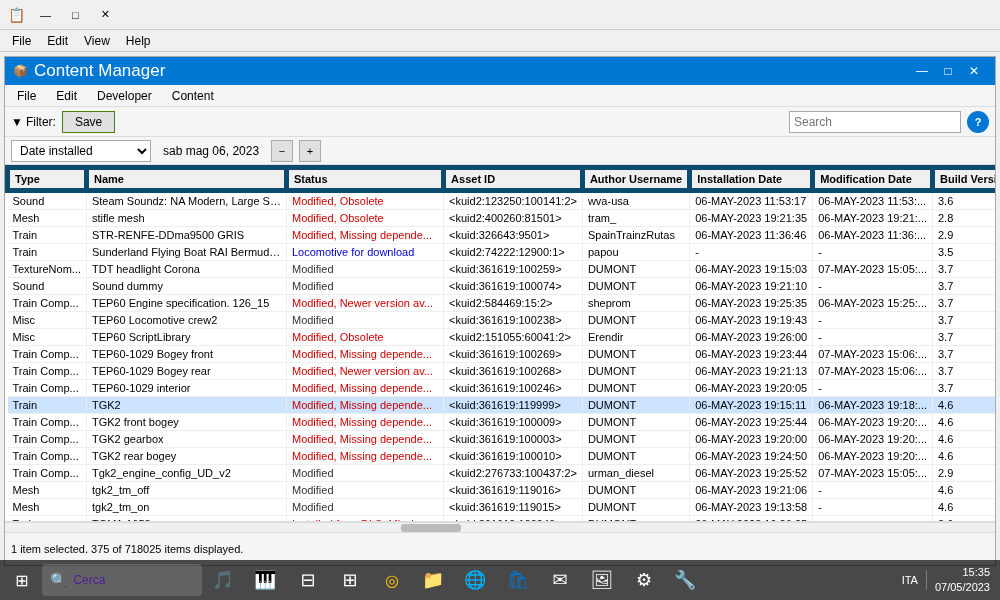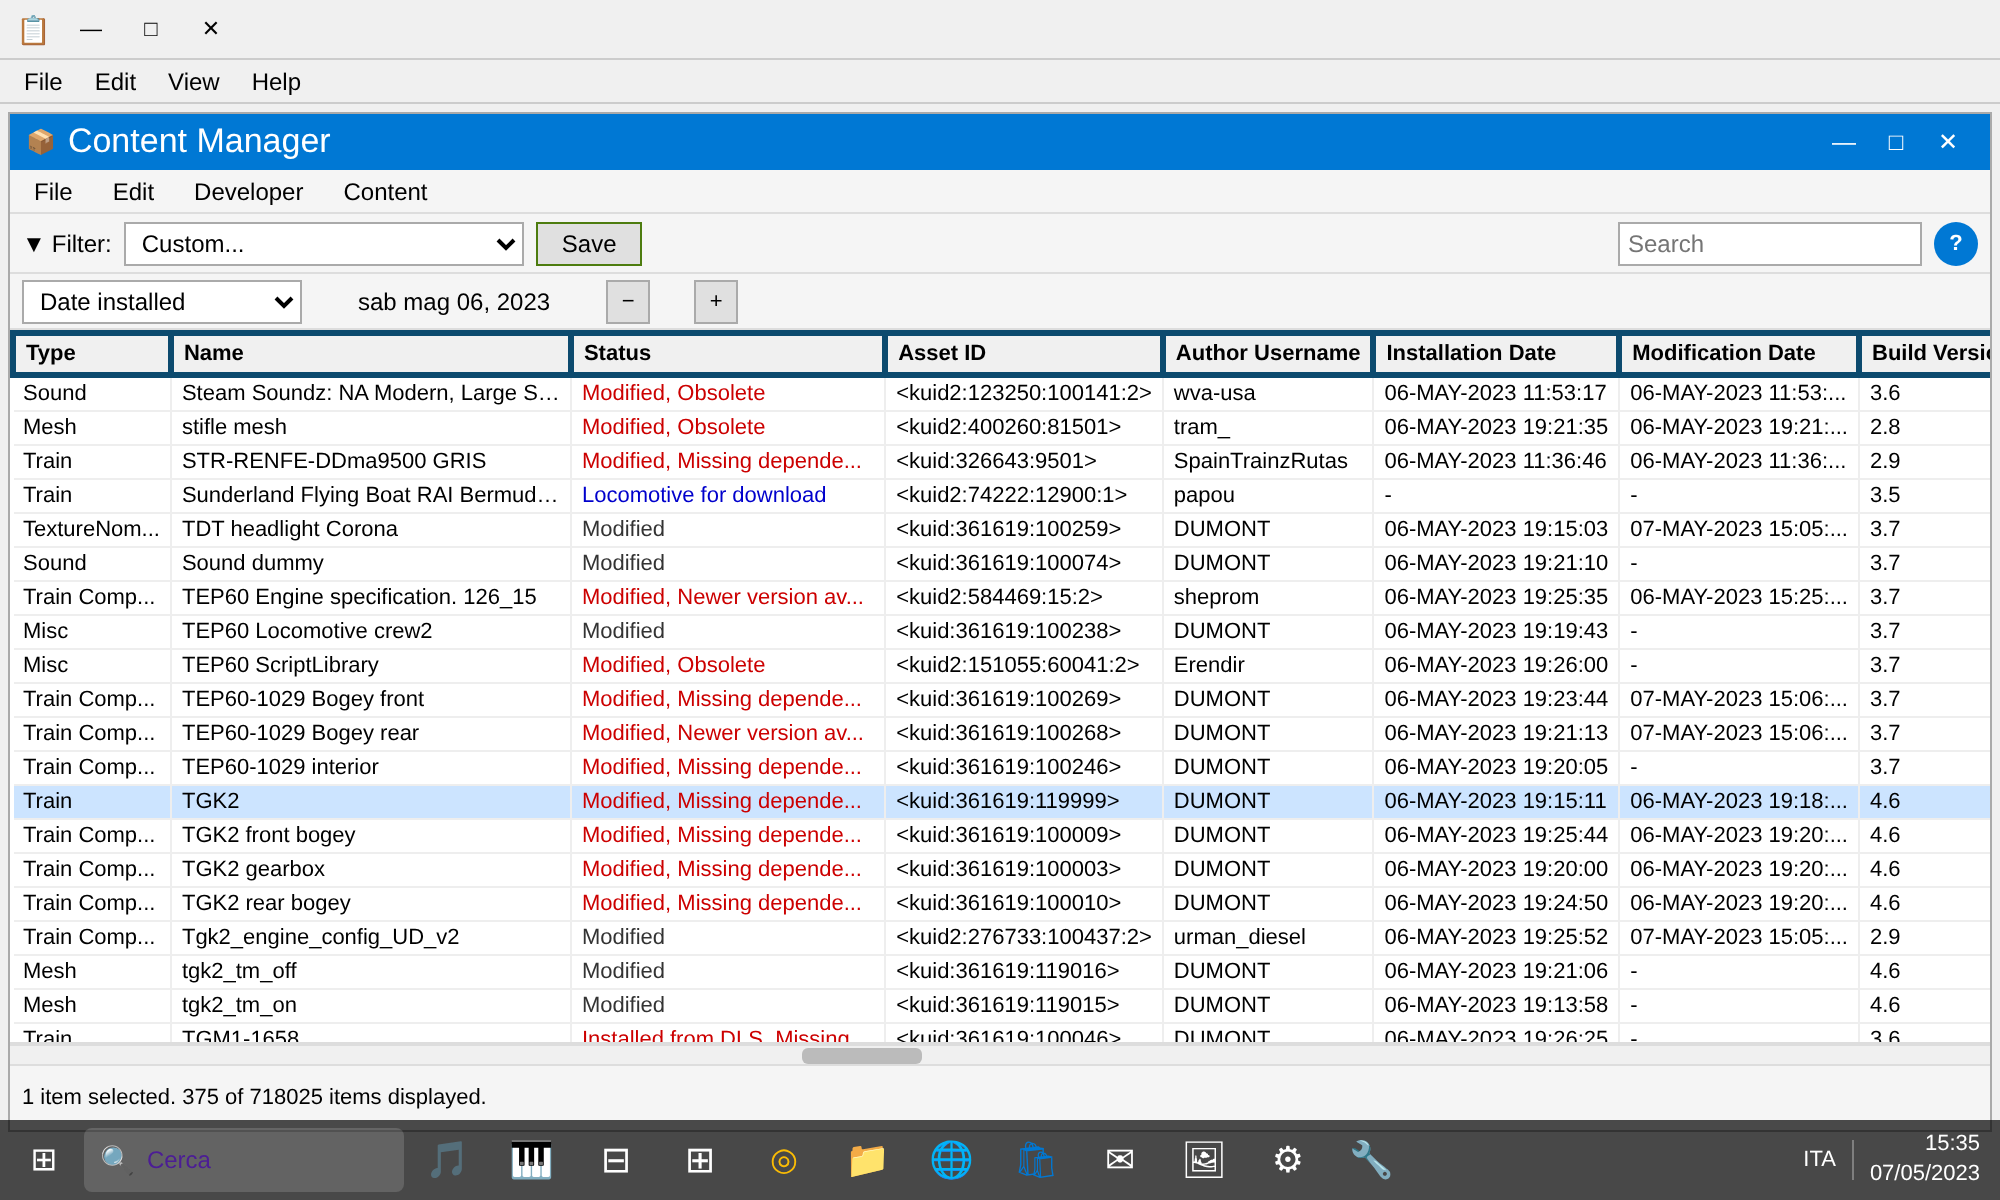--- a/index.html
+++ b/index.html
@@ -111,21 +111,21 @@
       height: 22px;
       padding: 0 12px;
       background: #e0e0e0;
       border: 1px solid #4d7c0f;
       cursor: pointer;
       font-size: 12px;
     }
     .search-box {
       margin-left: auto;
       height: 22px;
-      width: 152px;
+      width: 172px;
       border: 1px solid #aaa;
       background: white;
       font-size: 12px;
       padding: 0 4px;
     }
     .help-btn {
       width: 22px; height: 22px;
       background: #0078d4;
       color: white;
       border: none;
@@ -135,21 +135,21 @@
       font-weight: bold;
     }
 
     
     .date-bar {
       background: #f5f5f5;
       height: 28px;
       display: flex;
       align-items: center;
       padding: 0 6px;
-      gap: 22px;
+      gap: 6px;
       border-bottom: 1px solid #ddd;
     }
     .date-dropdown {
       height: 22px;
       width: 140px;
       border: 1px solid #aaa;
       background: white;
       font-size: 12px;
       padding: 0 4px;
     }
@@ -172,21 +172,21 @@
       overflow: auto;
       border-bottom: 1px solid #ddd;
     }
     table {
       width: 100%;
       border-collapse: collapse;
       font-size: 11px;
     }
     thead th {
       background: #f0f0f0;
-      border: 3px solid #0c4a6e;
+      border: 5px solid #0c4a6e;
       padding: 3px 5px;
       text-align: left;
       position: sticky;
       top: 0;
       z-index: 1;
       white-space: nowrap;
       cursor: pointer;
       font-size: 11px;
     }
     tbody tr { border-bottom: 1px solid #eee; }
@@ -323,23 +323,20 @@
     <span class="cm-menu-item">File</span>
     <span class="cm-menu-item">Edit</span>
     <span class="cm-menu-item">Developer</span>
     <span class="cm-menu-item">Content</span>
   </div>
 
   <div class="filter-bar">
     <span class="filter-label">
       ▼ <span>Filter:</span>
     </span>
-    <select class="filter-dropdown">
-      <option>Custom...</option>
-    </select>
     <button class="save-btn">Save</button>
     <input class="search-box" type="text" placeholder="Search" style="">
     <button class="help-btn">?</button>
   </div>
 
   <div class="date-bar">
     <select class="date-dropdown">
       <option>Date installed</option>
     </select>
     <span class="date-value">sab mag 06, 2023</span>

